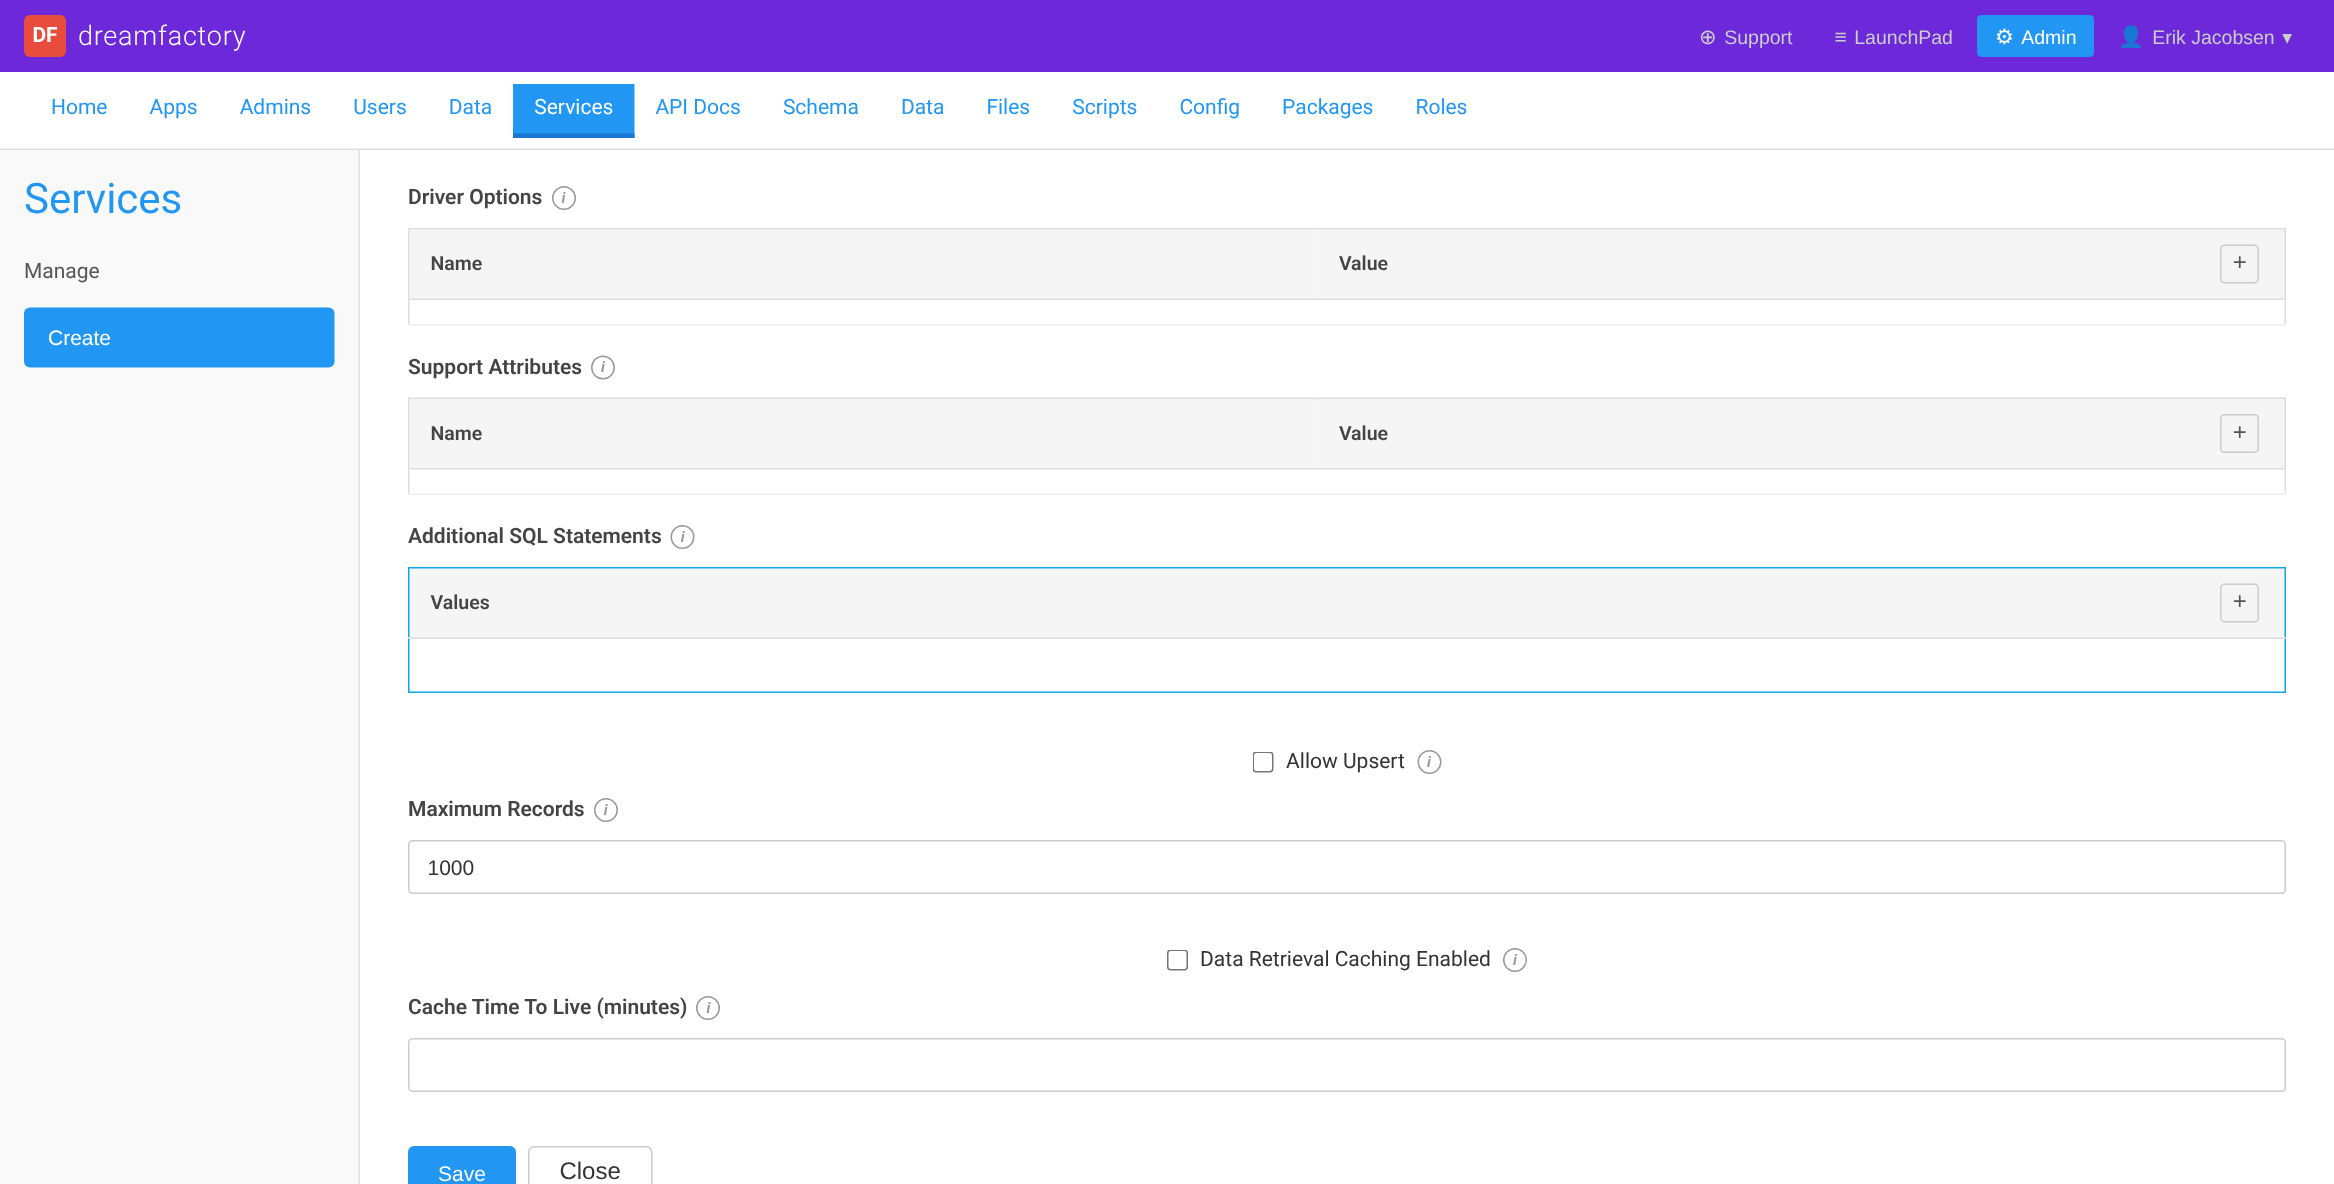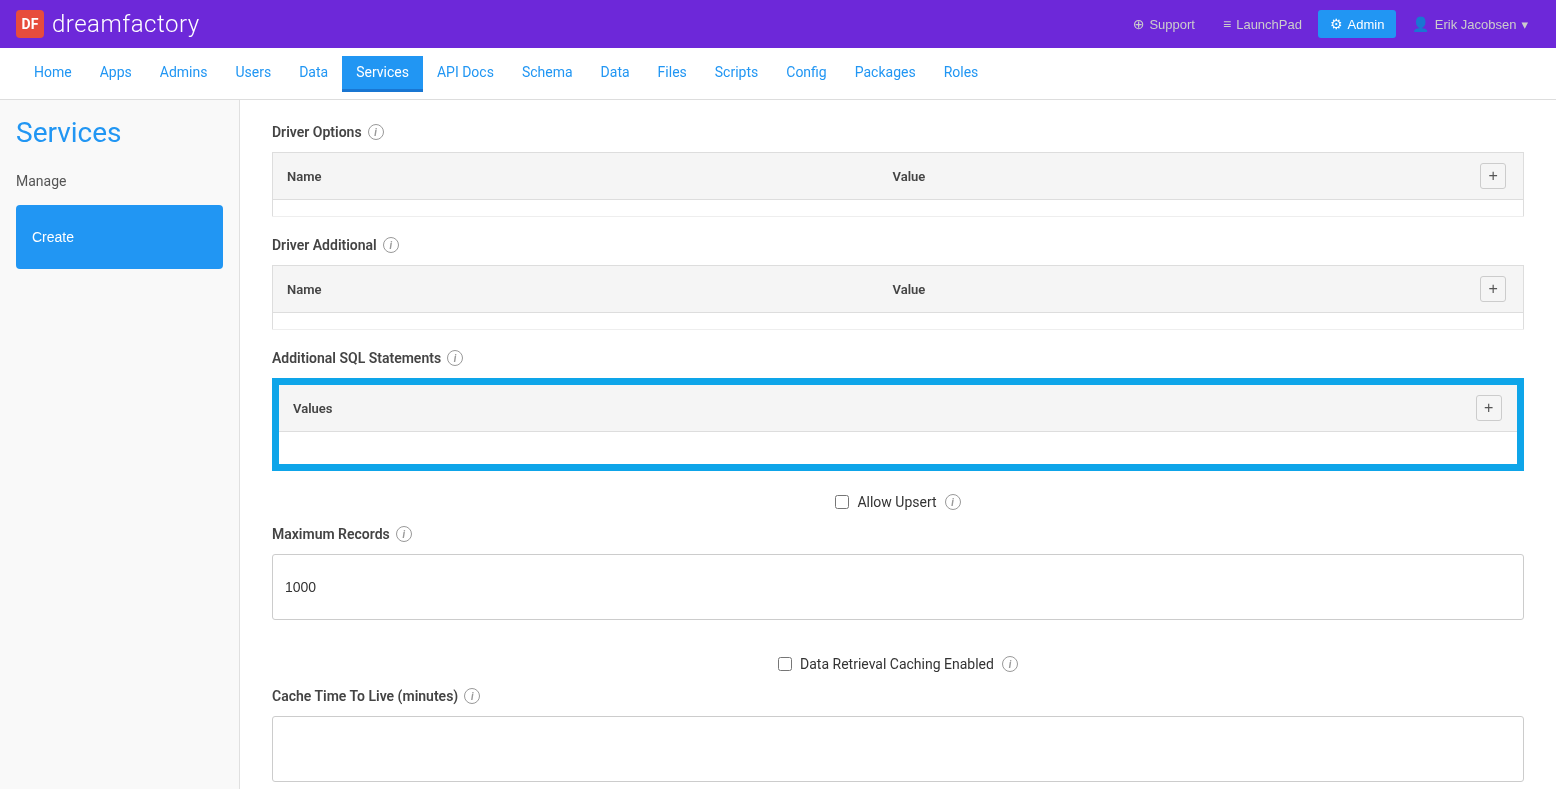--- a/index.html
+++ b/index.html
@@ -26,21 +26,21 @@
       background: #e74c3c;
       border-radius: 4px;
       display: flex;
       align-items: center;
       justify-content: center;
       font-size: 14px;
       font-weight: bold;
       color: white;
     }
     .brand-name {
-      font-size: 24px;
+      font-size: 18px;
       font-weight: 300;
       color: #fff;
       letter-spacing: 0.5px;
     }
     .navbar-right {
       display: flex;
       align-items: center;
       gap: 4px;
     }
     .nav-btn {
@@ -111,21 +111,21 @@
     .sidebar-link {
       display: block;
       padding: 8px 16px;
       color: #555;
       text-decoration: none;
       font-size: 14px;
     }
     .sidebar-btn {
       display: block;
       margin: 8px 16px;
-      padding: 24px 16px;
+      padding: 12px 16px;
       background: #2196f3;
       color: #fff;
       border: none;
       border-radius: 4px;
       cursor: pointer;
       font-size: 14px;
       text-align: left;
       width: calc(100% - 32px);
     }
 
@@ -202,24 +202,24 @@
       border-bottom: 1px solid #eee;
     }
     .data-table td {
       padding: 8px 14px;
       font-size: 13px;
     }
 
     
     .values-table {
       width: 100%;
-      border: 7px solid #0ea5e9;
+      border: 1px solid #0ea5e9;
       border-radius: 3px;
       border-collapse: collapse;
-      margin-bottom: 23px;
+      margin-bottom: 38px;
     }
     .values-table thead tr {
       background: #f5f5f5;
       border-bottom: 1px solid #ddd;
     }
     .values-table th {
       padding: 10px 14px;
       text-align: left;
       font-weight: 600;
       font-size: 13px;
@@ -248,21 +248,21 @@
     .checkbox-row input[type="checkbox"] {
       width: 14px;
       height: 14px;
     }
 
     
     .form-input {
       width: 100%;
       border: 1px solid #ccc;
       border-radius: 3px;
-      padding: 24px 12px;
+      padding: 9px 12px;
       font-size: 14px;
       color: #333;
       margin-bottom: 16px;
     }
 
     
     .section-block {
       margin-bottom: 20px;
     }
 
@@ -367,21 +367,21 @@
         <tbody>
           <tr>
             <td colspan="3"></td>
           </tr>
         </tbody>
       </table>
     </div>
 
     <div class="section-block">
       <div class="section-label">
-        <span>Driver Additional</span>
+        <span>Support Attributes</span>
         <span class="info-icon">i</span>
       </div>
       <table class="data-table">
         <thead>
           <tr>
             <th>Name</th>
             <th>Value</th>
             <th class="action-col">
               <button class="add-btn">+</button>
             </th>

